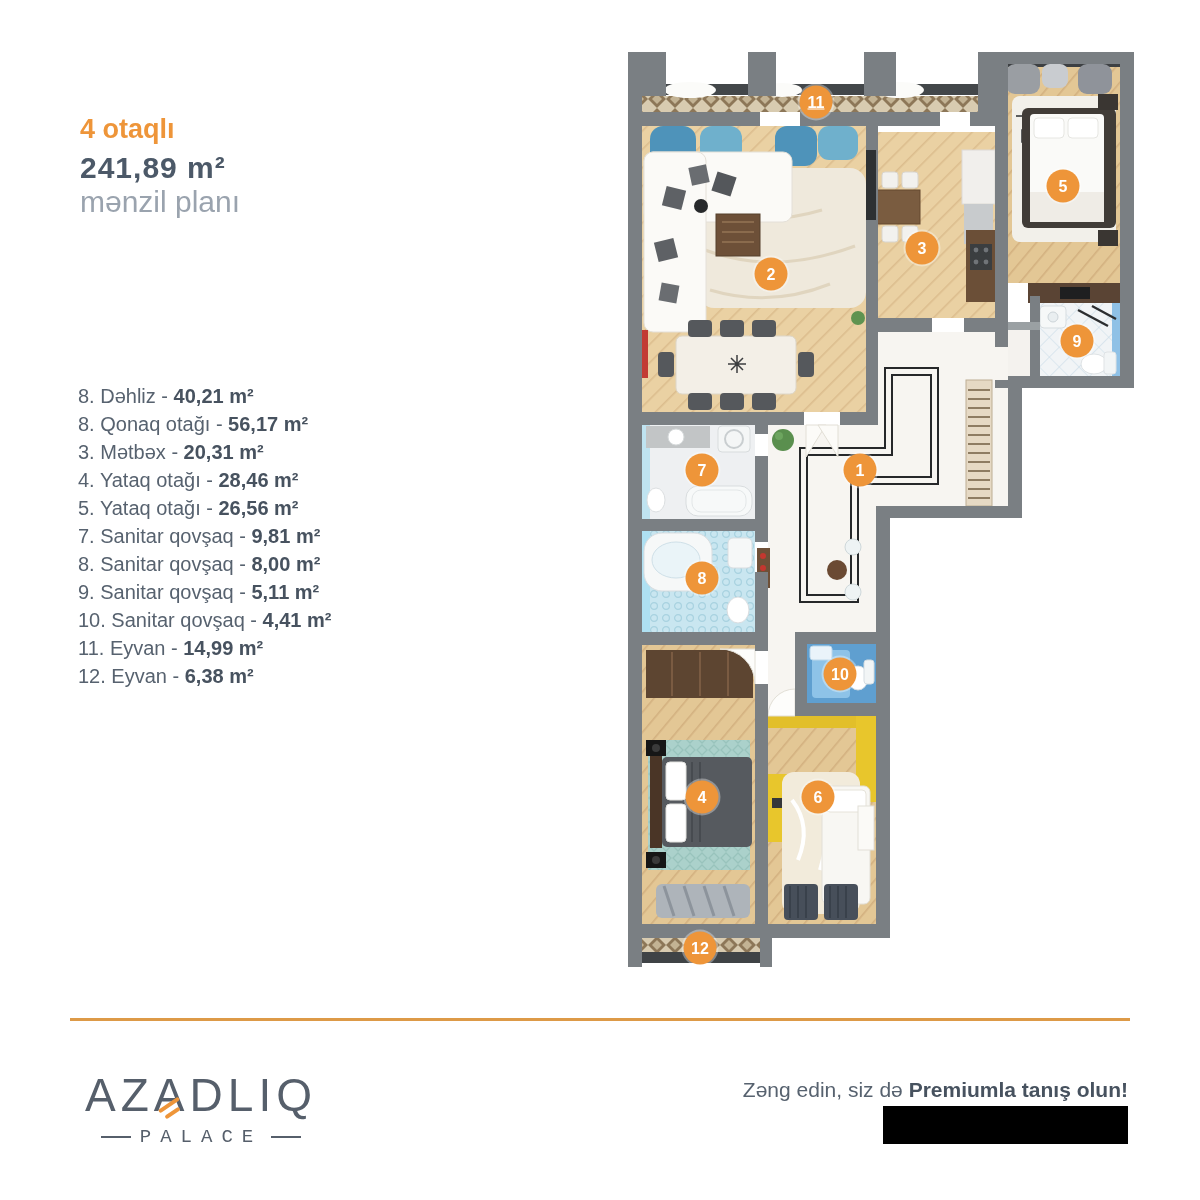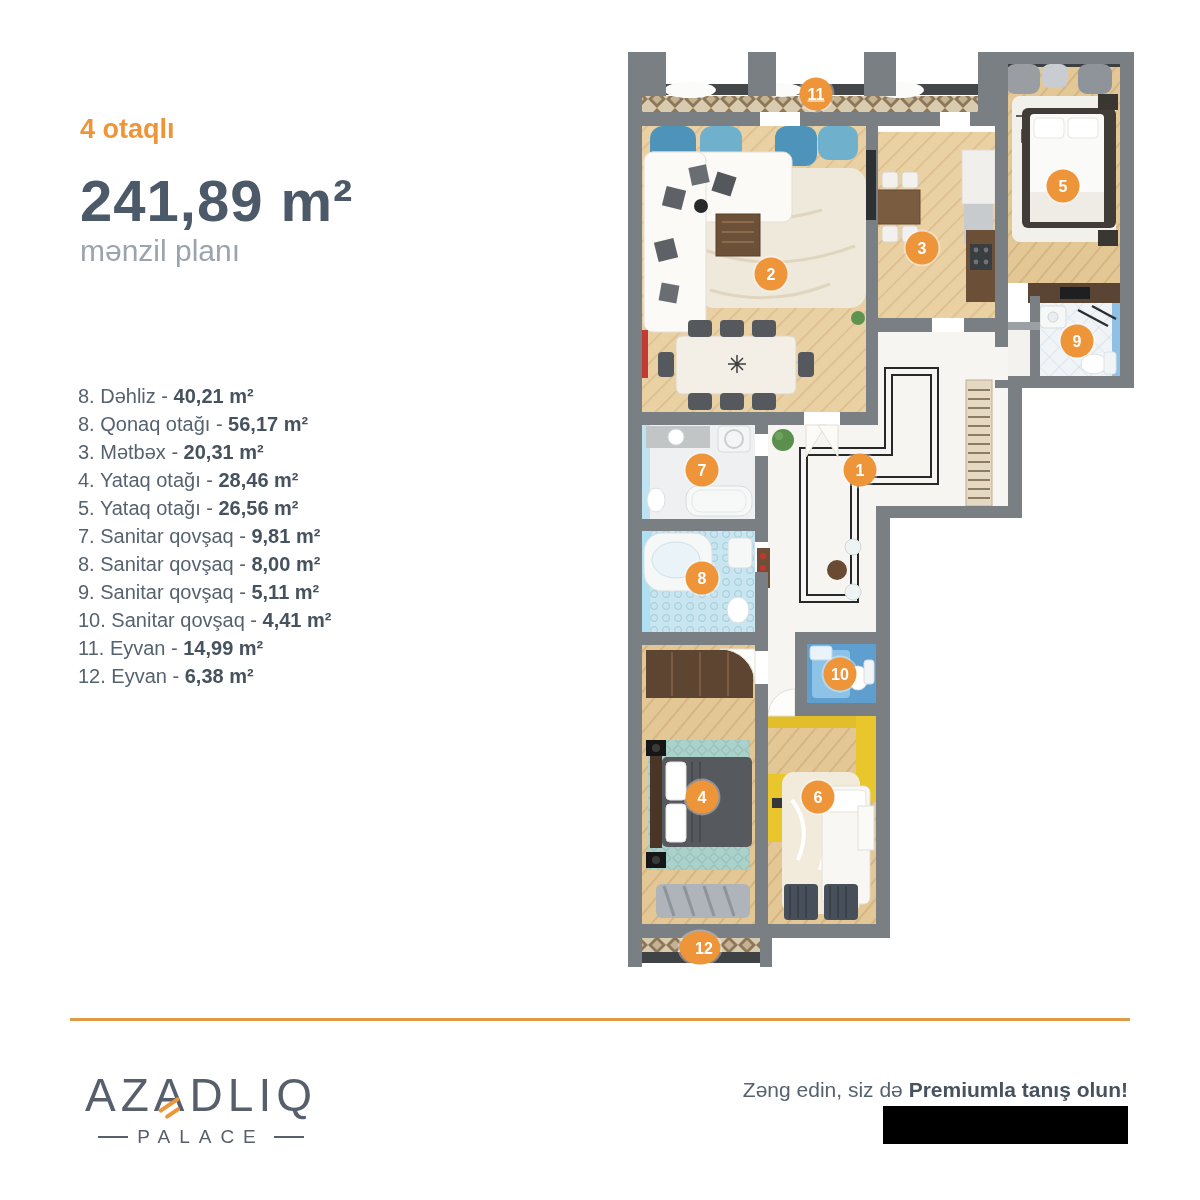--- a/index.html
+++ b/index.html
@@ -1,41 +1,41 @@
 <!DOCTYPE html>
 <html style="--accent-orange: #EE9539; --heading-dark: #4C5968; --body-text: #57626F; --muted-text: #9AA3AE; --value-text: #47525F; --wall-gray: #7A7F83; --divider-orange: #DD9A47; --logo-gray: #565F6B; --badge-text: #FFFFFF;"><head>
 <meta charset="utf-8">
 <style>
   html,body{margin:0;padding:0;background:#ffffff;}
   .canvas{position:relative;width:1200px;height:1200px;background:#fff;overflow:hidden;
           font-family:"Liberation Sans","DejaVu Sans",sans-serif;}
   
   .header{position:absolute;left:80px;top:106px;}
   .rooms-label{font-size:27px;font-weight:bold;color:var(--accent-orange);margin-top:8px;}
-  .area-big{font-size:58px;font-weight:bold;color:var(--heading-dark);margin-top:22px;letter-spacing:1px;}
+  .area-big{font-size:30px;font-weight:bold;color:var(--heading-dark);margin-top:6px;letter-spacing:1px;}
   .subtitle{font-size:30px;color:var(--muted-text);margin-top:0;}
   .room-list{position:absolute;left:78px;top:382px;}
   .room-item{font-size:20px;line-height:28px;color:var(--body-text);white-space:nowrap;}
   .room-area{font-weight:bold;color:var(--value-text);}
   
   .plan{position:absolute;left:600px;top:30px;width:560px;height:960px;}
   .badges{position:absolute;left:0;top:0;width:1200px;height:1200px;pointer-events:none;}
   .badge{position:absolute;width:33px;height:33px;border-radius:50%;background:var(--accent-orange);
          color:var(--badge-text);font-size:16px;font-weight:bold;display:flex;align-items:center;justify-content:center;
          transform:translate(-50%,-50%);box-shadow:0 0 0 2px rgba(255,255,255,.35);}
   
   .divider{position:absolute;left:70px;top:1018px;width:1060px;height:3px;background:var(--divider-orange);}
   .logo{position:absolute;left:78px;top:1068px;width:246px;text-align:center;color:var(--logo-gray);}
   .logo-word{font-size:46px;letter-spacing:5px;display:flex;justify-content:center;}
   .logo-word span{position:relative;}
   .accent-a::before,.accent-a::after{content:"";position:absolute;background:var(--accent-orange);
          height:4px;border-radius:2px;transform:rotate(-34deg);}
   .accent-a::before{width:24px;left:3px;bottom:15px;}
   .accent-a::after{width:17px;left:10px;bottom:7px;}
-  .logo-sub{margin-top:4px;display:flex;align-items:center;justify-content:center;gap:9px;}
+  .logo-sub{margin-top:4px;display:flex;align-items:center;justify-content:center;gap:9px;font-family:Liberation Mono, monospace;}
   .logo-sub .dash{width:30px;height:2px;background:var(--logo-gray);}
   .logo-sub .sub-text{font-size:19px;letter-spacing:9px;}
   .cta{position:absolute;right:72px;top:1078px;font-size:21px;color:var(--body-text);text-align:right;}
   .cta b{color:var(--value-text);}
   .redacted{position:absolute;left:883px;top:1106px;width:245px;height:38px;background:#000;}
 </style>
 </head>
 <body>
 
 <div class="canvas">
@@ -291,22 +291,22 @@
       <div class="badge" style="left: 860px; top: 470px;">1</div>
       <div class="badge" style="left: 771px; top: 274px;">2</div>
       <div class="badge" style="left: 922px; top: 248px;">3</div>
       <div class="badge" style="left: 702px; top: 797px;">4</div>
       <div class="badge" style="left: 1063px; top: 186px;">5</div>
       <div class="badge" style="left: 818px; top: 797px;">6</div>
       <div class="badge" style="left: 702px; top: 470px;">7</div>
       <div class="badge" style="left: 702px; top: 578px;">8</div>
       <div class="badge" style="left: 1077px; top: 341px;">9</div>
       <div class="badge" style="left: 840px; top: 674px;">10</div>
-      <div class="badge" style="left: 816px; top: 94px; text-decoration: underline;">11</div>
-      <div class="badge" style="left: 700px; top: 948px; padding-left: 8px;">12</div>
+      <div class="badge" style="left: 816px; top: 102px; text-decoration: underline;">11</div>
+      <div class="badge" style="left: 700px; top: 948px;">12</div>
     </div>
 
   <div class="divider"></div>
 
   <div class="logo">
     <div class="logo-word">
         <span>A</span>
         <span>Z</span>
         <span class="accent-a">A</span>
         <span>D</span>

